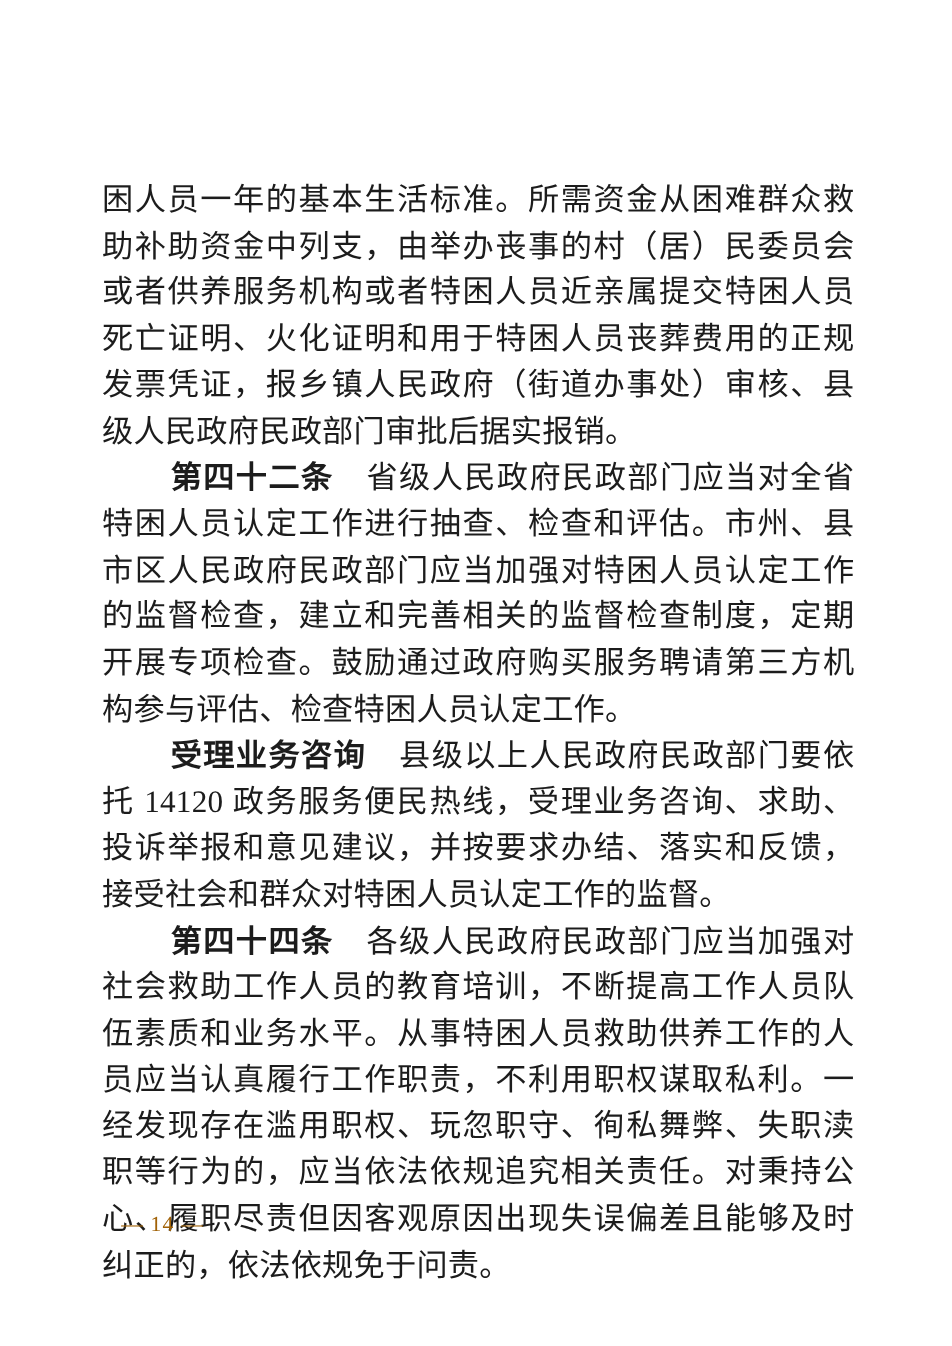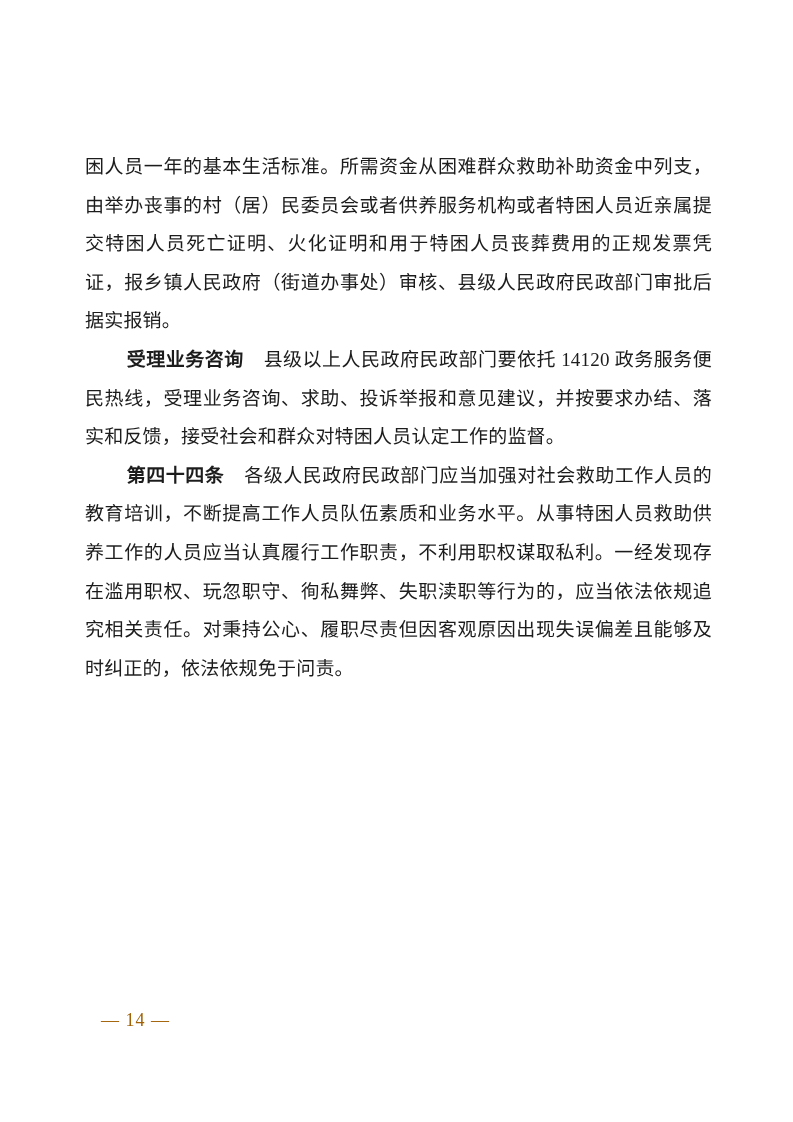--- a/index.html
+++ b/index.html
@@ -17,21 +17,21 @@
     color: #1c1c1c;
   }
   .content {
     position: absolute;
     left: 85px;
     top: 148px;
     width: 627px;
   }
   .para {
     margin: 0;
-    font-size: 19px;
+    font-size: 26px;
     line-height: 38.6px;
     text-align: justify;
     text-justify: inter-ideograph;
     letter-spacing: 0.2px;
   }
   .para.article {
     text-indent: 2.2em;
   }
   .article-number {
     font-weight: bold;
@@ -59,20 +59,23 @@
 </head>
 <body>
 
 <div class="page">
   <div class="content">
 
     <p class="para">
       <span>困人员一年的基本生活标准。所需资金从困难群众救助补助资金中列支，由举办丧事的村（居）民委员会或者供养服务机构或者特困人员近亲属提交特困人员死亡证明、火化证明和用于特困人员丧葬费用的正规发票凭证，报乡镇人民政府（街道办事处）审核、县级人民政府民政部门审批后据实报销。</span>
     </p>
 
+    <p class="para article">
+      <span class="article-number">第四十二条</span><span>省级人民政府民政部门应当对全省特困人员认定工作进行抽查、检查和评估。市州、县市区人民政府民政部门应当加强对特困人员认定工作的监督检查，建立和完善相关的监督检查制度，定期开展专项检查。鼓励通过政府购买服务聘请第三方机构参与评估、检查特困人员认定工作。</span>
+    </p>
 
     <p class="para article">
       <span class="article-number">受理业务咨询</span><span>县级以上人民政府民政部门要依托 14120 政务服务便民热线，受理业务咨询、求助、投诉举报和意见建议，并按要求办结、落实和反馈，接受社会和群众对特困人员认定工作的监督。</span>
     </p>
 
     <p class="para article">
       <span class="article-number">第四十四条</span><span>各级人民政府民政部门应当加强对社会救助工作人员的教育培训，不断提高工作人员队伍素质和业务水平。从事特困人员救助供养工作的人员应当认真履行工作职责，不利用职权谋取私利。一经发现存在滥用职权、玩忽职守、徇私舞弊、失职渎职等行为的，应当依法依规追究相关责任。对秉持公心、履职尽责但因客观原因出现失误偏差且能够及时纠正的，依法依规免于问责。</span>
     </p>
 
 

